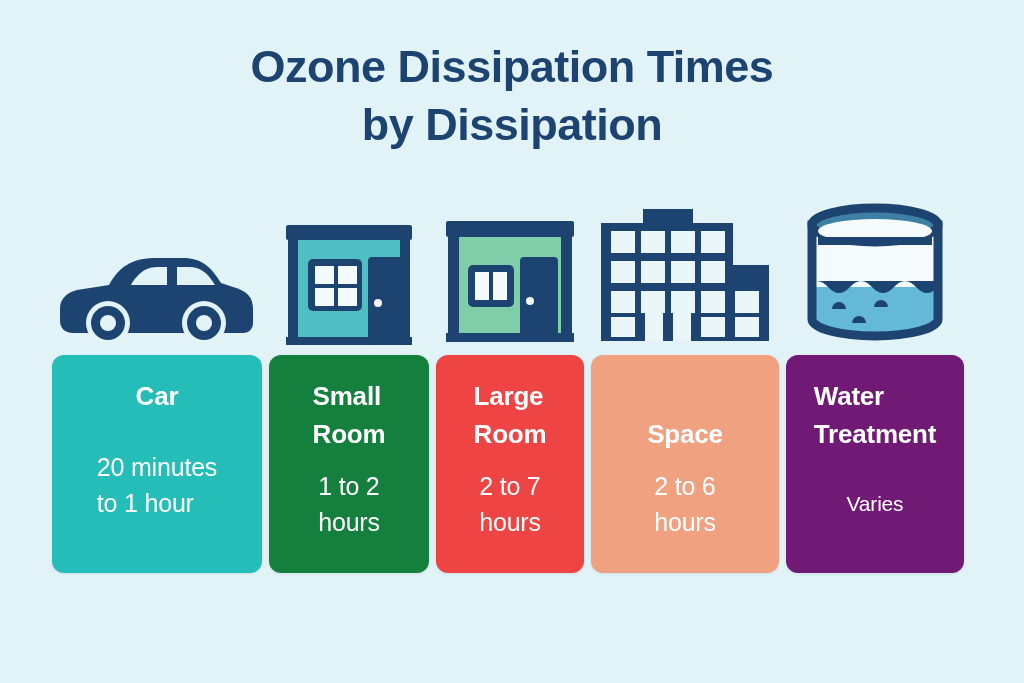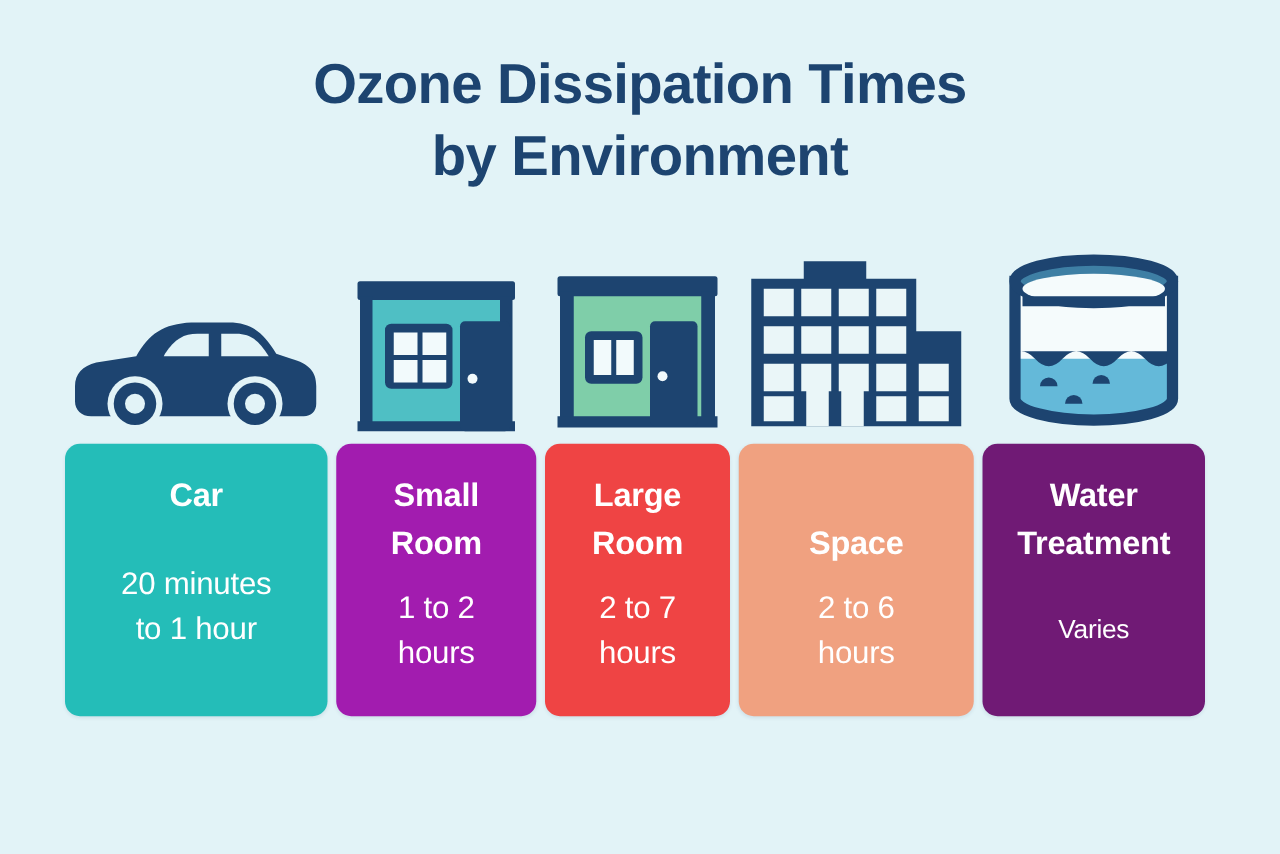--- a/index.html
+++ b/index.html
@@ -77,21 +77,21 @@
   .card {
     width: 100%;
     height: 218px;
     border-radius: 12px;
     box-sizing: border-box;
     padding: 22px 8px 18px 8px;
     display: flex;
     flex-direction: column;
     align-items: center;
     color: #ffffff;
-    text-align: center;
+    text-align: left;
     box-shadow: 0 1px 3px rgba(30,70,110,0.10);
   }
   .card-title {
     font-size: 26px;
     font-weight: bold;
     line-height: 38px;
     letter-spacing: -0.2px;
   }
   .card-value {
     font-size: 25px;
@@ -105,21 +105,21 @@
 
   svg { display: block; }
 </style>
 </head>
 <body>
 
 <div class="infographic">
 
   <div class="title-block">
     <span class="title-line">Ozone Dissipation Times</span>
-    <span class="title-line">by Environment</span>
+    <span class="title-line">by Dissipation</span>
   </div>
 
   <div class="columns">
 
     <div class="column col-0">
       <div class="icon-wrap">
         <svg width="200" height="96" viewBox="0 0 200 96" aria-hidden="true">
           <path fill="#1D4470" d="M52 34 C62 16 74 8 96 7 L126 7 C145 7 154 16 164 32
                  L176 36 C190 40 196 46 196 58 L196 72 C196 78 192 82 186 82
                  L16 82 C8 82 3 77 3 70 L3 58 C3 48 9 42 20 39 Z"></path>
@@ -154,21 +154,21 @@
           <rect x="4" y="120" width="126" height="8" fill="#1D4470"></rect>
           <rect x="26" y="42" width="54" height="52" rx="5" fill="#1D4470"></rect>
           <rect x="33" y="49" width="19" height="18" fill="#F2FAFC"></rect>
           <rect x="56" y="49" width="19" height="18" fill="#F2FAFC"></rect>
           <rect x="33" y="71" width="19" height="18" fill="#F2FAFC"></rect>
           <rect x="56" y="71" width="19" height="18" fill="#F2FAFC"></rect>
           <rect x="86" y="40" width="40" height="88" rx="4" fill="#1D4470"></rect>
           <circle cx="96" cy="86" r="4" fill="#F2FAFC"></circle>
         </svg>
       </div>
-      <div class="card card-1" style="background:#a21caf">
+      <div class="card card-1" style="background:#15803d">
         <div class="card-title">
           <span>Small</span><br>
           <span>Room</span>
         </div>
         <div class="card-value">
           <span>1 to 2</span><br>
           <span>hours</span>
         </div>
       </div>
     </div>

